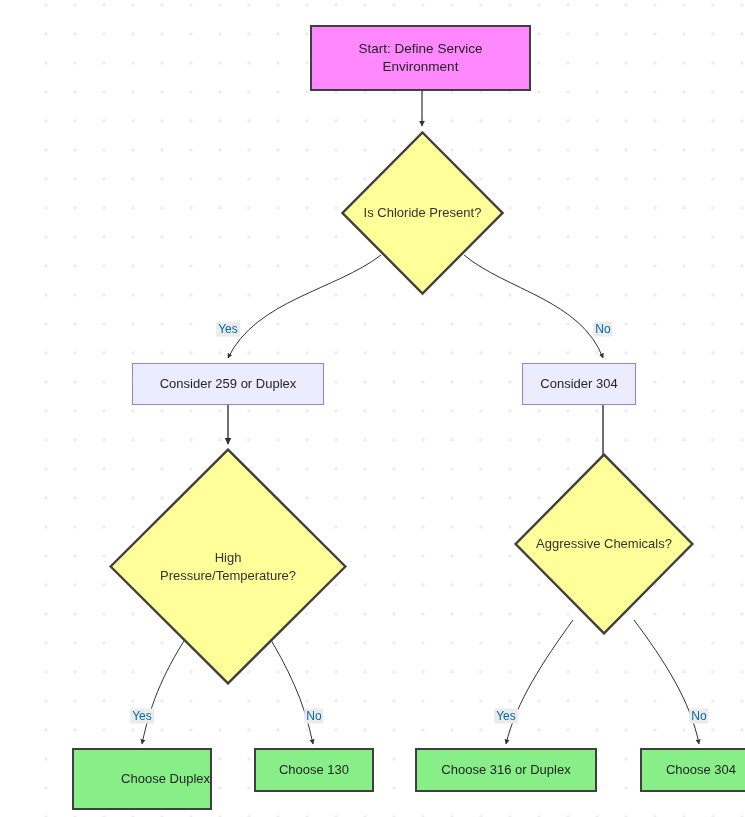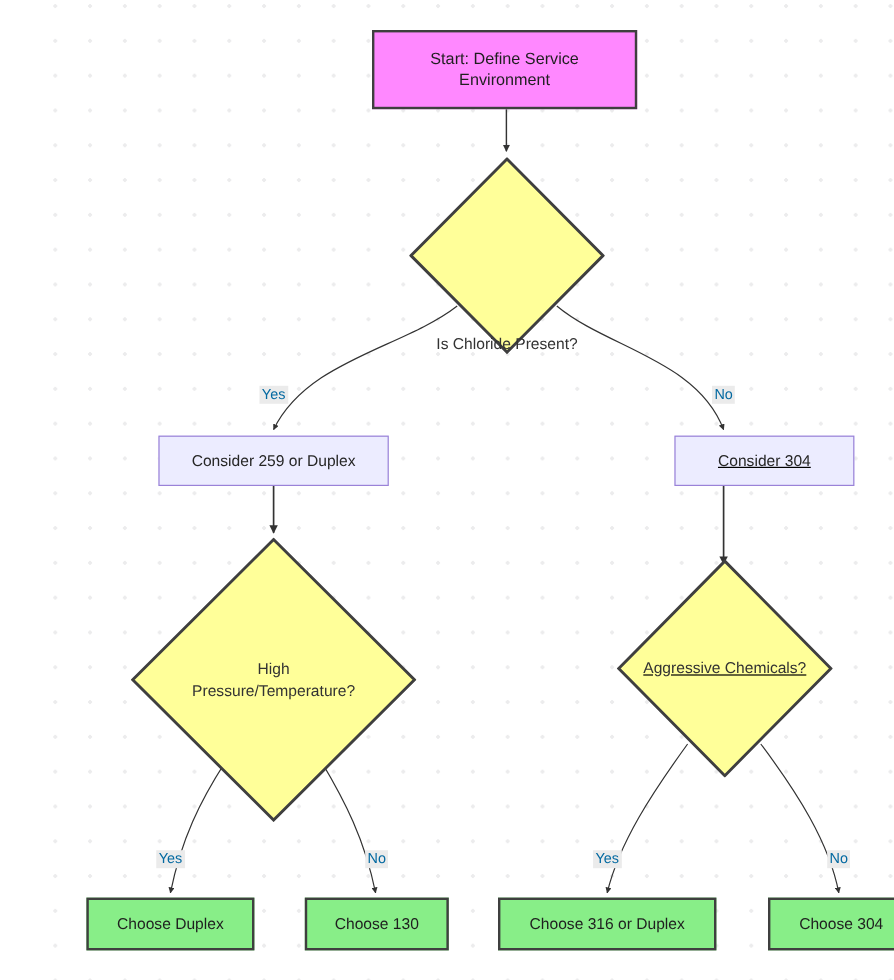--- a/index.html
+++ b/index.html
@@ -134,51 +134,51 @@
     <path d="M 537,620 C 508,660 480,702 470,744" fill="none" stroke="#333333" stroke-width="1" marker-end="url(#arrow)"></path>
 
     <path d="M 598,620 C 628,660 655,702 663,744" fill="none" stroke="#333333" stroke-width="1" marker-end="url(#arrow)"></path>
   </svg>
 
   <div class="node n-start" style="left:274px; top:25px; width:221px; height:66px;">
     <span class="node-label">Start: Define Service
 Environment</span>
   </div>
 
-  <div class="node n-decision" style="left:305px; top:131px; width:163px; height:164px;align-items:flex-end;">
+  <div class="node n-decision" style="left:305px; top:131px; width:163px; height:164px;">
     <svg class="diamond-shape" viewBox="0 0 163 164" preserveAspectRatio="none">
       <polygon points="81.5,1.5 161.5,82 81.5,162.5 1.5,82" fill="#ffff99" stroke="#3f3f3f" stroke-width="2.4"></polygon>
     </svg>
     <span class="node-label">Is Chloride Present?</span>
   </div>
 
   <div class="node n-process" style="left:96px; top:363px; width:192px; height:42px;">
     <span class="node-label">Consider 259 or Duplex</span>
   </div>
 
-  <div class="node n-process" style="left:526px; top:363px; width:150px; height:42px;text-decoration:underline;">
+  <div class="node n-process" style="left:486px; top:363px; width:114px; height:42px;">
     <span class="node-label">Consider 304</span>
   </div>
 
   <div class="node n-decision" style="left:73px; top:448px; width:238px; height:237px;">
     <svg class="diamond-shape" viewBox="0 0 238 237" preserveAspectRatio="none">
       <polygon points="119,1.6 236.4,118.5 119,235.4 1.6,118.5" fill="#ffff99" stroke="#3f3f3f" stroke-width="2.4"></polygon>
     </svg>
     <span class="node-label">High
 Pressure/Temperature?</span>
   </div>
 
-  <div class="node n-decision" style="left:478px; top:466px; width:180px; height:182px;text-decoration:underline;">
+  <div class="node n-decision" style="left:478px; top:453px; width:180px; height:182px;">
     <svg class="diamond-shape" viewBox="0 0 180 182" preserveAspectRatio="none">
       <polygon points="90,1.6 178.4,91 90,180.4 1.6,91" fill="#ffff99" stroke="#3f3f3f" stroke-width="2.4"></polygon>
     </svg>
     <span class="node-label">Aggressive Chemicals?</span>
   </div>
 
-  <div class="node n-result" style="left:36px; top:748px; width:140px; height:44px;">
+  <div class="node n-result" style="left:36px; top:748px; width:140px; height:62px;justify-content:flex-end;">
     <span class="node-label">Choose Duplex</span>
   </div>
 
   <div class="node n-result" style="left:218px; top:748px; width:120px; height:44px;">
     <span class="node-label">Choose 130</span>
   </div>
 
   <div class="node n-result" style="left:379px; top:748px; width:182px; height:44px;">
     <span class="node-label">Choose 316 or Duplex</span>
   </div>

